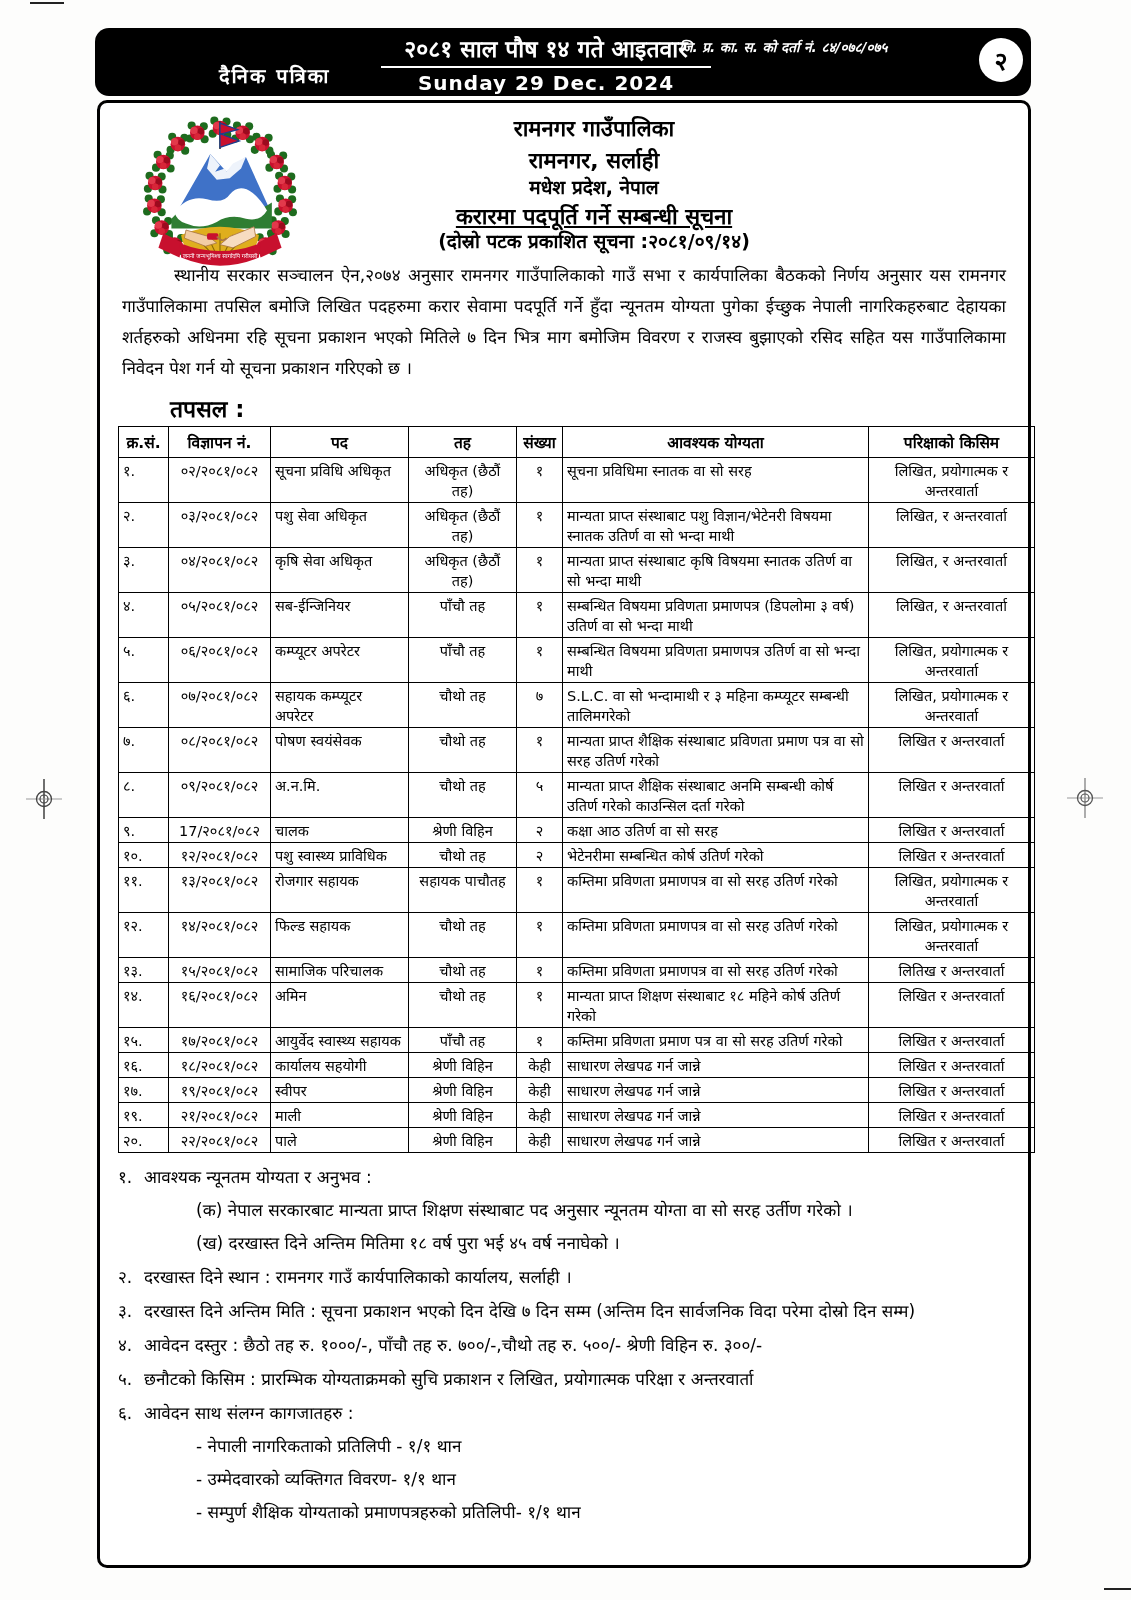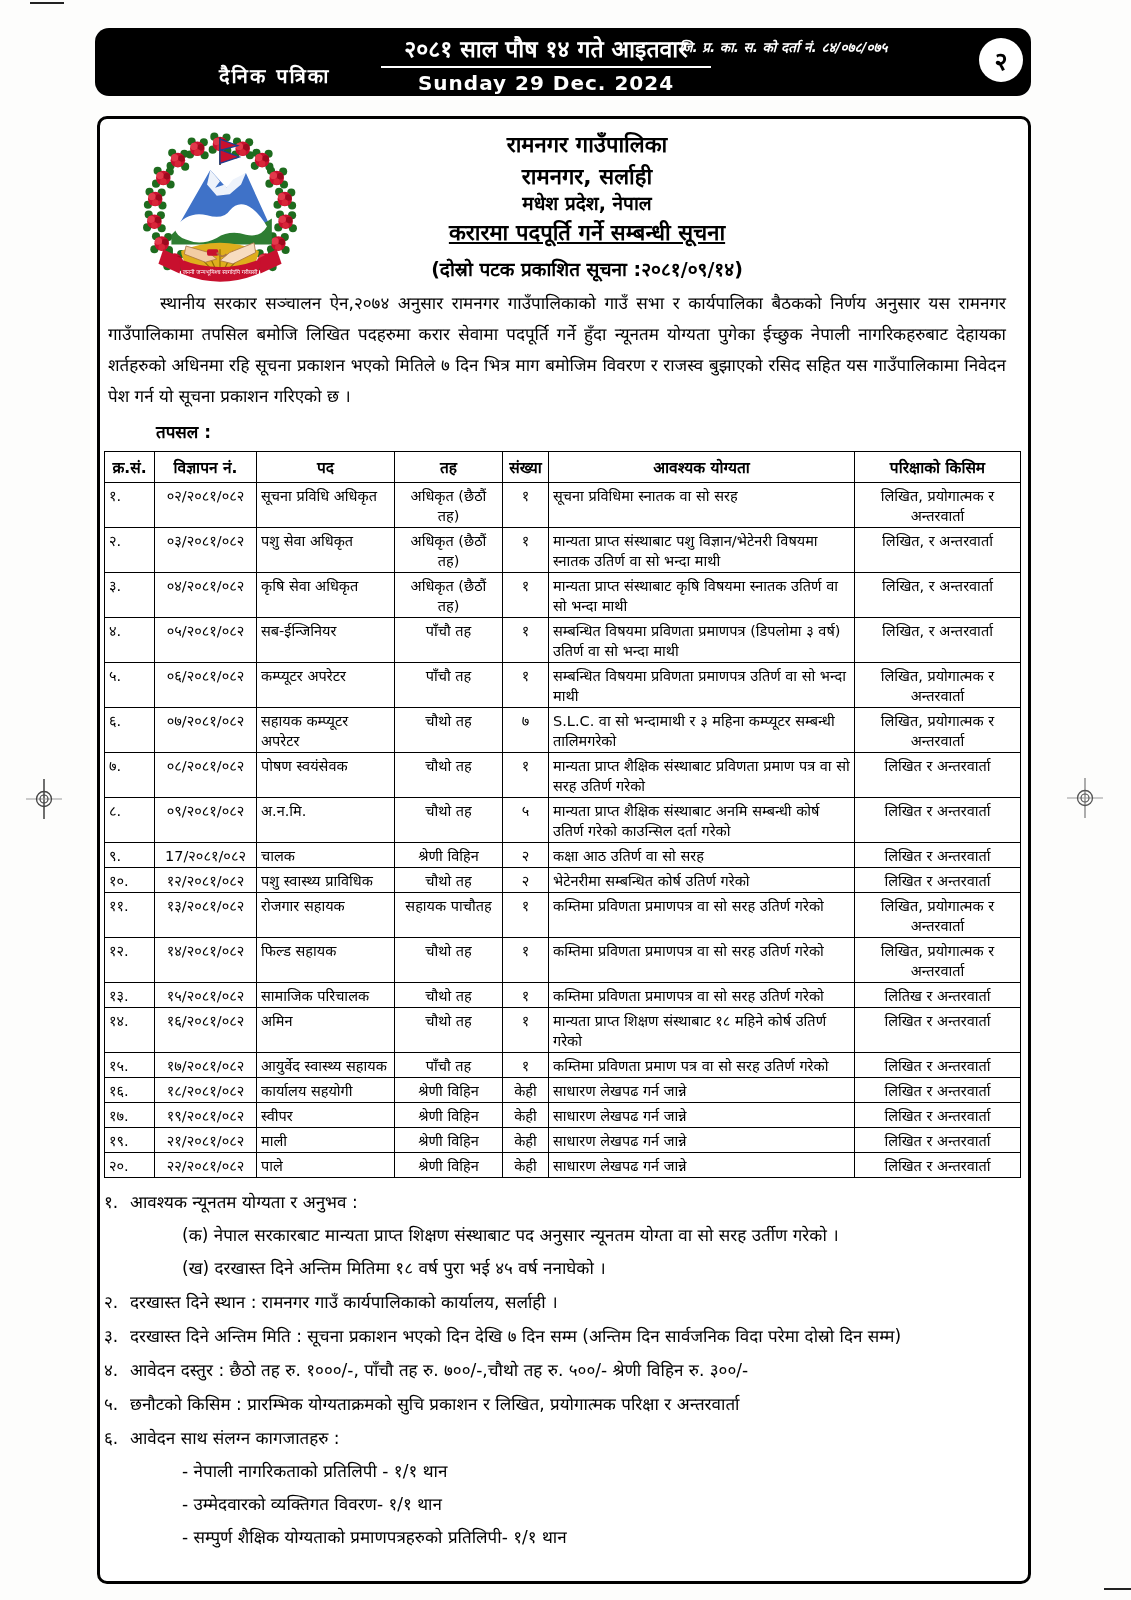--- a/index.html
+++ b/index.html
@@ -18,36 +18,36 @@
   .date-nepali{font-size:23px;font-weight:bold;white-space:nowrap;}
   .date-rule{height:2px;background:#fff;margin:2px 0 3px 0;}
   .date-english{font-size:20px;font-weight:bold;letter-spacing:1px;white-space:nowrap;}
   .reg-no{position:absolute;left:584px;top:10px;width:290px;font-size:13.5px;font-weight:bold;
           font-style:italic;white-space:nowrap;}
   .page-circle{position:absolute;left:884px;top:10px;width:44px;height:44px;background:#fff;
                border-radius:50%;display:flex;align-items:center;justify-content:center;}
   .page-circle span{font-size:25px;font-weight:bold;color:#000;}
 
   
-  .main-box{position:absolute;left:97px;top:116px;width:934px;height:1468px;box-sizing:border-box;
-            border:3.5px solid #000;border-radius:10px;background:#fff;padding:10px 18px 10px 4px;}
+  .main-box{position:absolute;left:97px;top:100px;width:934px;height:1468px;box-sizing:border-box;
+            border:3.5px solid #000;border-radius:10px;background:#fff;padding:10px 18px 10px 18px;}
 
   .logo{position:absolute;left:36px;top:12px;width:168px;height:162px;}
 
   .title-block{text-align:center;padding-left:60px;line-height:1.25;}
   .t-muni{font-size:22px;font-weight:bold;margin-top:2px;}
   .t-office{font-size:35px;font-weight:bold;margin-top:2px;}
   .t-addr{font-size:22px;font-weight:bold;margin-top:4px;}
   .t-prov{font-size:19px;font-weight:bold;margin-top:2px;}
   .t-subject{font-size:22px;font-weight:bold;text-decoration:underline;margin-top:3px;}
-  .t-pub{font-size:19px;font-weight:bold;margin-top:12px;}
+  .t-pub{font-size:19px;font-weight:bold;margin-top:0;}
 
   .body-par{margin:6px 4px 0 4px;font-size:17px;line-height:31px;text-align:justify;
             text-indent:52px;}
-  .tapasil{margin:8px 0 8px 52px;font-size:17px;font-weight:bold;}
+  .tapasil{margin:8px 0 2px 52px;font-size:23px;font-weight:bold;}
 
   table.vac{border-collapse:collapse;width:100%;table-layout:fixed;}
   table.vac th,table.vac td{border:1.8px solid #000;padding:2px 4px;font-size:14.5px;
             vertical-align:top;overflow:hidden;}
   table.vac th{font-weight:bold;font-size:15.5px;text-align:center;padding:4px 2px;}
   th.col-count{white-space:nowrap;overflow:visible;text-align:left;}
   td.col-sn{text-align:left;padding-left:6px;}
   td.col-adv_no{text-align:center;white-space:nowrap;}
   td.col-post{text-align:left;}
   td.col-level{text-align:center;}

